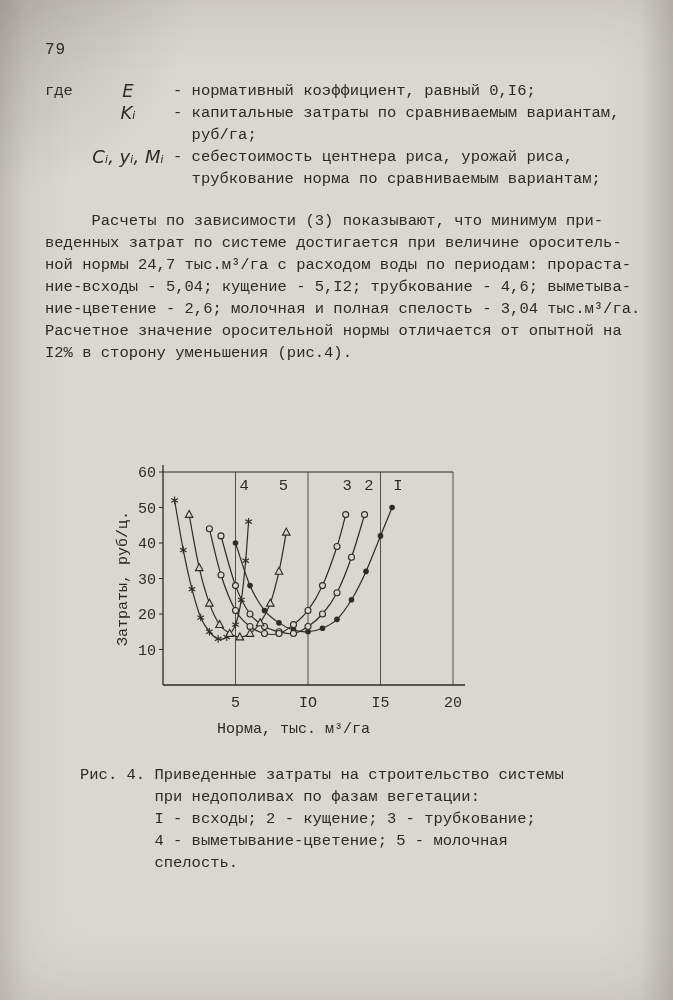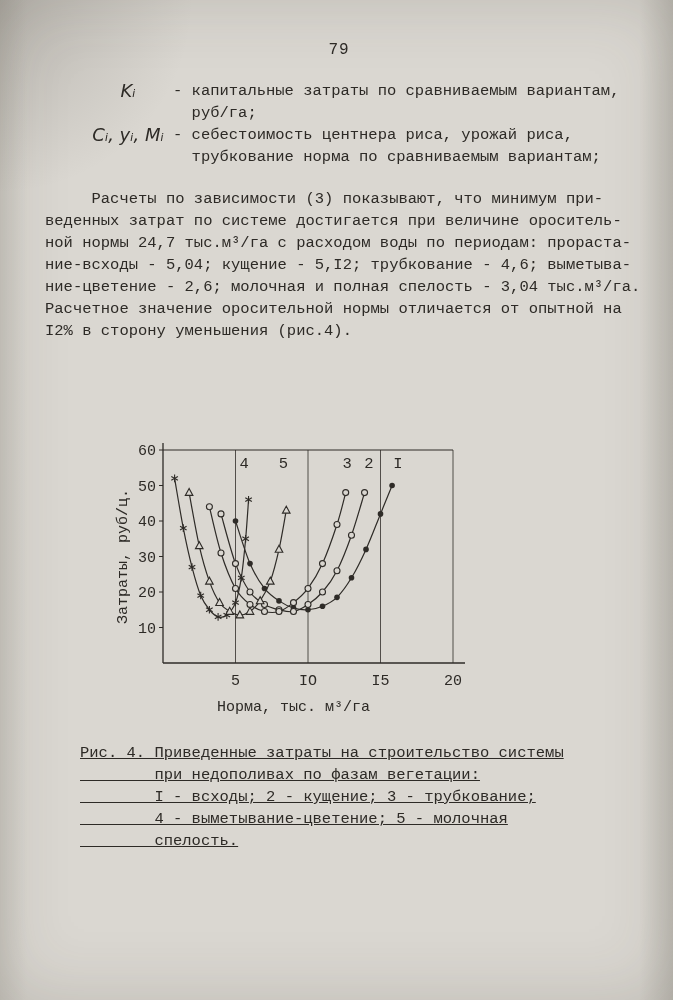--- a/index.html
+++ b/index.html
@@ -11,21 +11,21 @@
     background:
       radial-gradient(circle at 0% 0%, rgba(75,70,62,.22), rgba(75,70,62,0) 16%),
       linear-gradient(to right, #ccc9c2 0%, #dad7d1 4%, #dad7d1 95%, #c2bfb8 100%);
   }
   .page {
     width: 673px; height: 1000px;
     padding: 40px 40px 0 45px;
     box-shadow: inset 0 0 70px rgba(60,55,45,.18);
   }
   .page-number {
-    text-align: center;
+    text-align: left;
     font-size: 16px; line-height: 20px;
     margin-bottom: 20px;
     letter-spacing: 1px;
   }
   .def-block { }
   .def-row { display: flex; align-items: flex-start; padding-left: 38px; position: relative; }
   .def-where {
     position: absolute; left: 0; top: 0;
     font-size: 15.5px; line-height: 22px;
   }
@@ -45,30 +45,35 @@
   pre.body-text { margin-top: 20px; }
   .figure { margin: 86px 0 0 68px; }
   .figure svg { display: block; }
   svg text {
     font-family: "Liberation Mono", "DejaVu Sans Mono", monospace;
     fill: #2d2a26;
   }
   svg text.tick { font-size: 15px; }
   svg text.axis-title { font-size: 15px; }
   svg text.curve-label { font-size: 15.5px; }
-  pre.caption { margin: 14px 0 0 35px; text-decoration: underline; }
+  pre.caption { margin: 14px 0 0 35px; }
 </style>
 </head>
 <body>
 
 <div class="page">
 
   <div class="page-number">79</div>
 
   <div class="def-block">
+    <div class="def-row">
+      <span class="def-where">где</span>
+      <span class="def-sym">E</span>
+      <pre class="def-text">- нормативный коэффициент, равный 0,I6;</pre>
+    </div>
     <div class="def-row">
       <span class="def-sym">Kᵢ</span>
       <pre class="def-text">- капитальные затраты по сравниваемым вариантам,
   руб/га;</pre>
     </div>
     <div class="def-row">
       <span class="def-sym">Cᵢ, yᵢ, Mᵢ</span>
       <pre class="def-text">- себестоимость центнера риса, урожай риса,
   трубкование норма по сравниваемым вариантам;</pre>
     </div>

